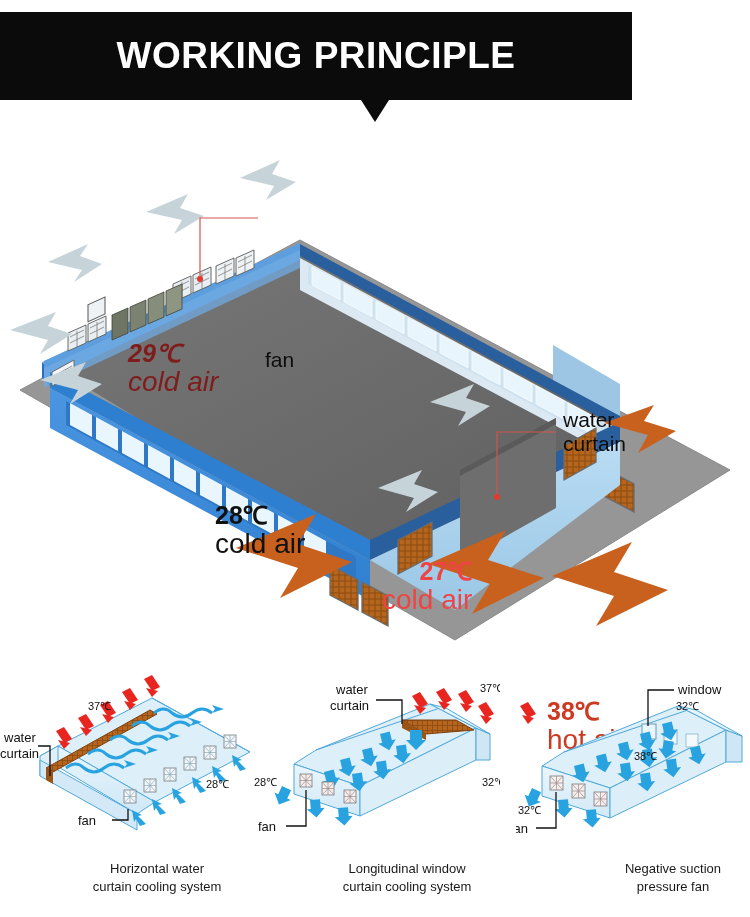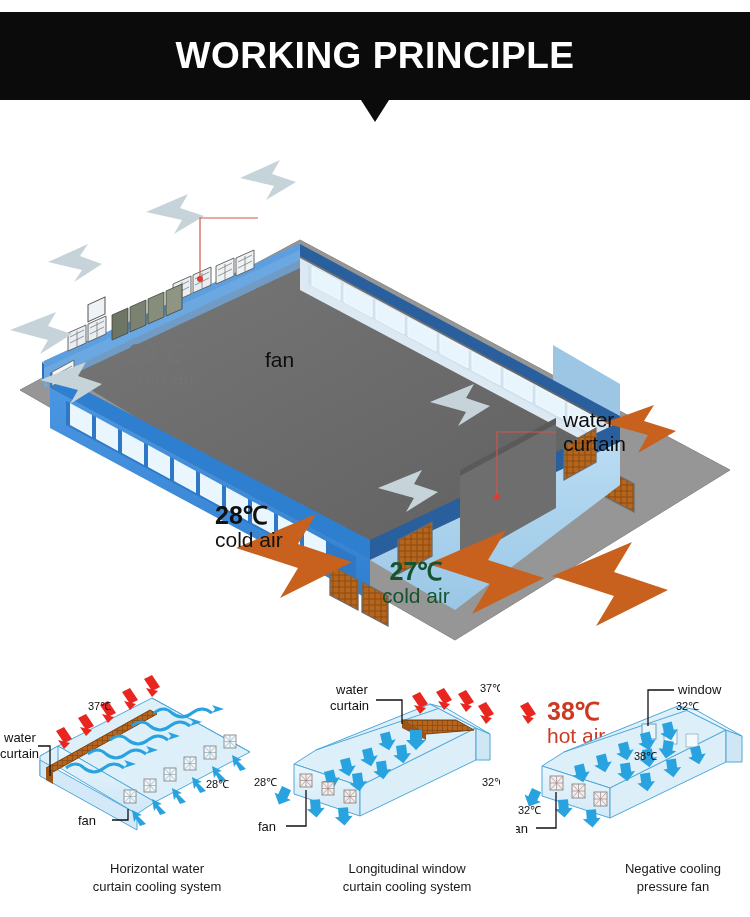--- a/index.html
+++ b/index.html
@@ -11,21 +11,21 @@
     font-family: "Liberation Sans", sans-serif;
     position: relative;
     overflow: hidden;
   }
   #root { position: relative; width: 750px; height: 917px; background:#fff; }
 
   
   .banner {
     position: absolute;
     left: 0; top: 12px;
-    width: 750px; height: 88px;
+    width: 632px; height: 88px;
     background: #0b0b0b;
     display: flex; align-items: center; justify-content: center;
   }
   .banner-title {
     color: #ffffff;
     font-size: 37px;
     font-weight: bold;
     letter-spacing: 0.5px;
     font-family: "Liberation Sans", sans-serif;
     white-space: nowrap;
@@ -43,25 +43,25 @@
   .scene { position:absolute; left:0; top:140px; width:750px; height:530px; }
   .scene svg { display:block; }
 
   .lbl {
     position: absolute;
     font-family: "Liberation Sans", sans-serif;
     line-height: 1.08;
     white-space: nowrap;
   }
   .lbl .t1 { font-weight: bold; font-size: 25px; display:block; }
-  .lbl .t2 { font-size: 21px; display:block; }
-
-  .lbl-29 { left: 128px; top: 200px; color: #737373; text-align:left;font-style:italic; }
+  .lbl .t2 { font-size: 28px; display:block; }
+
+  .lbl-29 { left: 128px; top: 200px; color: #7f1d1d; text-align:left;font-style:italic; }
   .lbl-28 { left: 215px; top: 362px; color: #111111; text-align:left; }
-  .lbl-27 { left: 382px; top: 418px; color: #14532d; text-align:center; }
+  .lbl-27 { left: 382px; top: 418px; color: #ef4444; text-align:right; }
   .lbl-38 { left: 547px; top: 558px; color: #cc3a22; text-align:left; }
 
   .lead-label {
     position:absolute;
     font-size: 21px;
     color:#0d0d0d;
     font-family:"Liberation Sans", sans-serif;
     line-height:1.12;
     white-space:nowrap;
   }
@@ -683,19 +683,19 @@
           <path d="M40,124 L40,160 L20,160"></path>
         </g>
 
         <text class="mini-l" x="162" y="26">window</text>
         <text class="mini-t" x="160" y="42">32℃</text>
         <text class="mini-t" x="118" y="92">38℃</text>
         <text class="mini-t" x="2" y="146">32℃</text>
         <text class="mini-l" x="-6" y="165">fan</text>
       </svg>
       <div class="panel-caption">
-        <span>Negative cooling</span><br>
+        <span>Negative suction</span><br>
         <span>pressure fan</span>
       </div>
     </div>
 
   </div>
 </div>
 
 </body></html>

